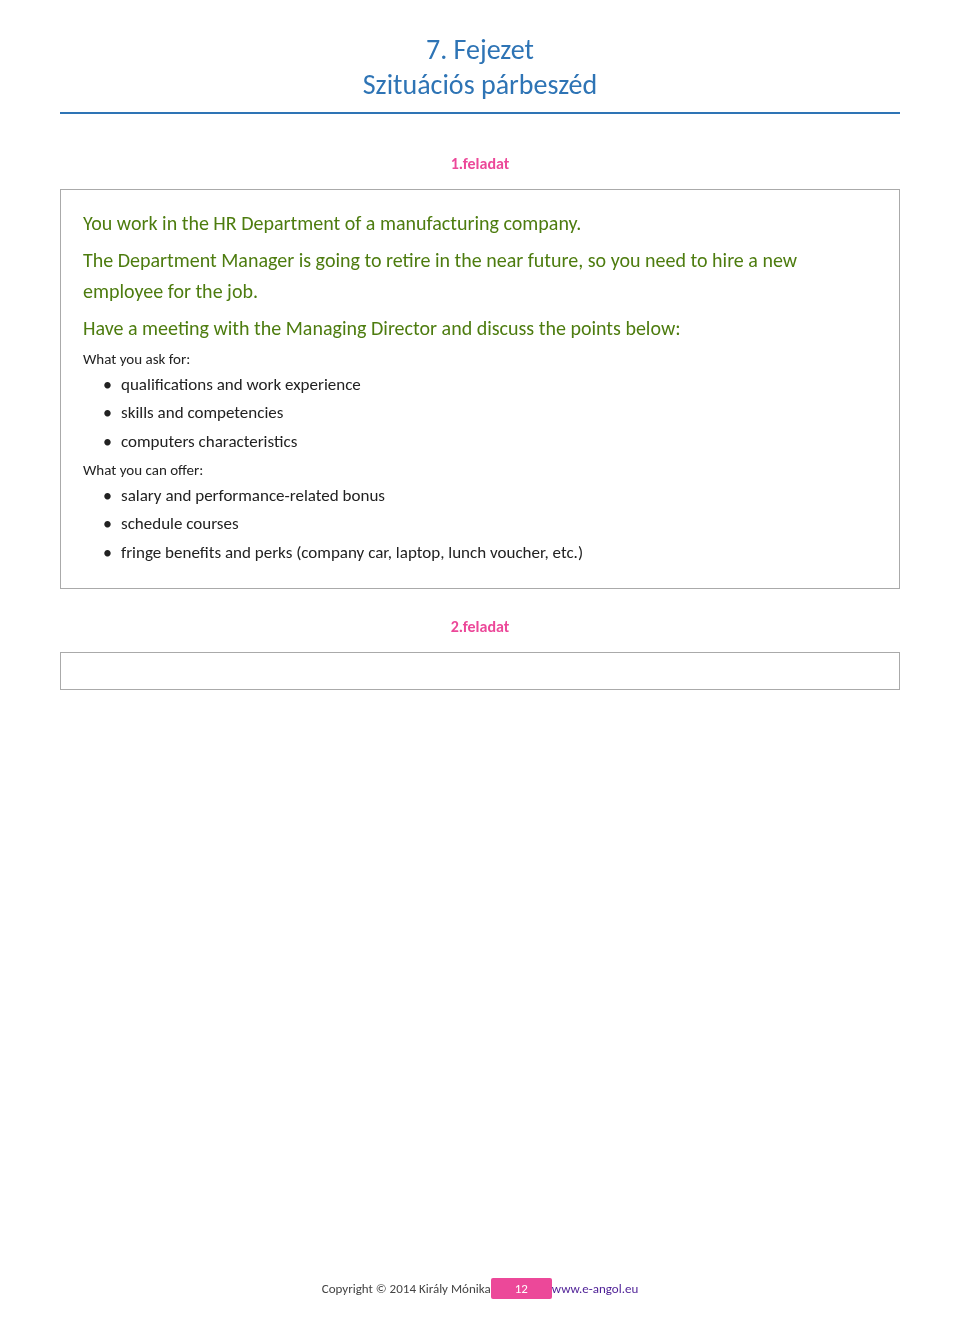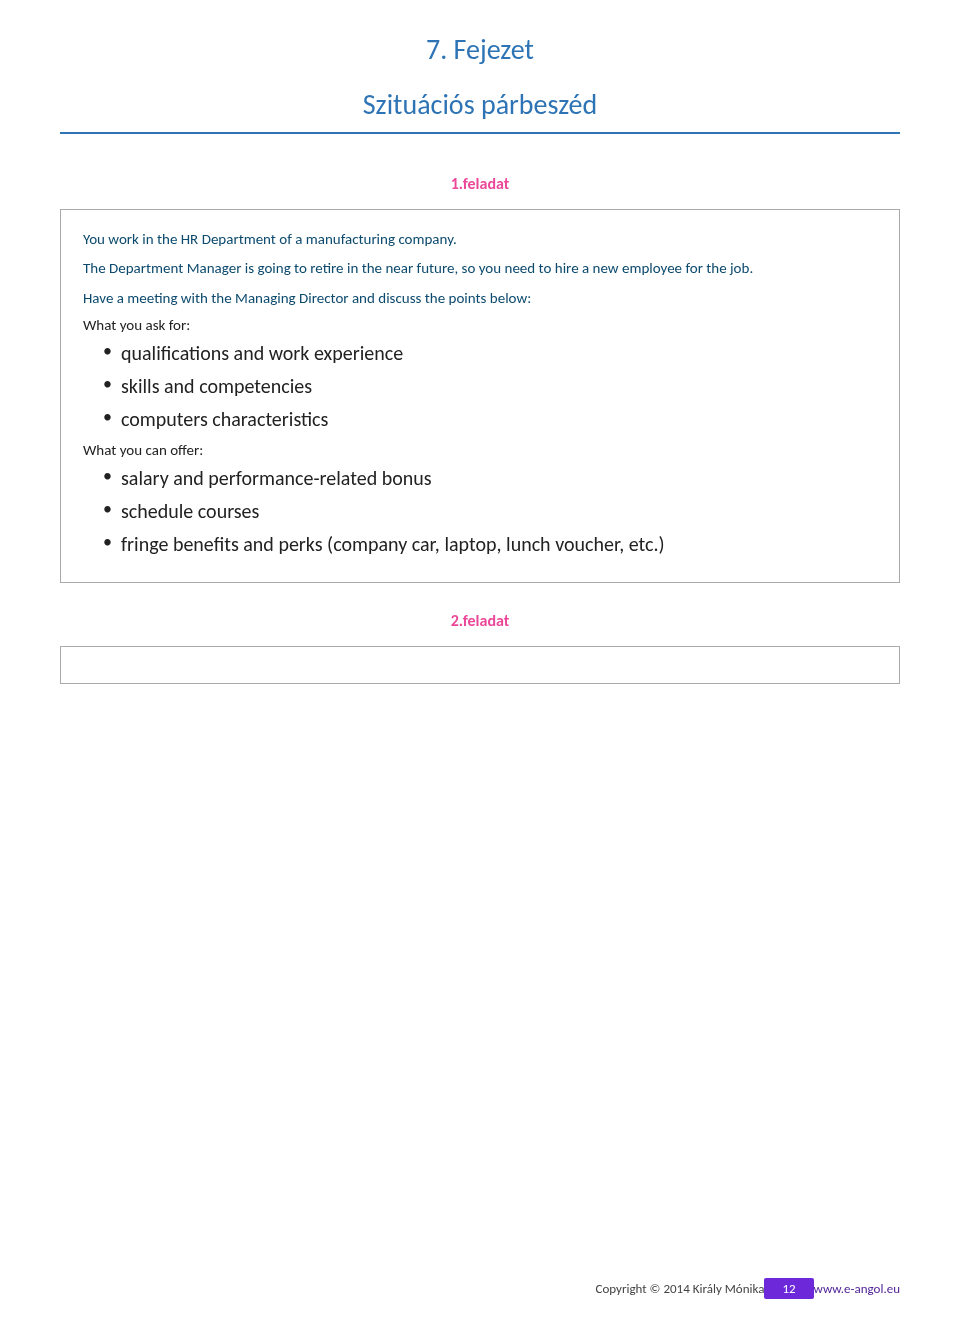--- a/index.html
+++ b/index.html
@@ -37,21 +37,20 @@
       font-weight: normal;
       color: #2e74b5;
       font-family: 'Calibri', Arial, sans-serif;
     }
 
     .header-title-line2 {
       font-size: 28px;
       font-weight: normal;
       color: #2e74b5;
       font-family: 'Calibri', Arial, sans-serif;
-      margin-top: 20px;
     }
 
     .header-divider {
       border: none;
       border-top: 2px solid #2e74b5;
       margin: 10px 0 0 0;
     }
 
     .section-title {
       text-align: center;
@@ -62,37 +61,37 @@
     }
 
     .task-box {
       border: 1px solid #aaaaaa;
       padding: 18px 22px;
       margin-bottom: 28px;
       background: #ffffff;
     }
 
     .task-text {
-      font-size: 15px;
-      color: #0c4a6e;
+      font-size: 20px;
+      color: #4d7c0f;
       line-height: 1.55;
       margin-bottom: 6px;
     }
 
     .bullet-list {
       list-style: none;
       padding-left: 20px;
       margin: 4px 0;
     }
 
     .bullet-list li {
       position: relative;
       padding-left: 18px;
       margin-bottom: 2px;
-      font-size: 20px;
+      font-size: 17px;
       line-height: 1.55;
     }
 
     .bullet-list li::before {
       content: '•';
       position: absolute;
       left: 0;
       top: 0;
       font-size: 18px;
       color: #222222;
@@ -105,35 +104,35 @@
     }
 
     .footer {
       position: absolute;
       bottom: 28px;
       left: 0;
       right: 0;
       width: 100%;
       padding: 0 60px;
       display: flex;
-      justify-content: flex-end;
+      justify-content: center;
       align-items: center;
       margin-top: 24px;
     }
 
     .footer-copyright {
       font-size: 13px;
       color: #444444;
     }
 
     .footer-page-num {
-      background: #6d28d9;
+      background: #ec4899;
       color: #ffffff;
       font-size: 13px;
-      padding: 3px 18px;
+      padding: 3px 24px;
       border-radius: 2px;
     }
 
     .footer-website {
       font-size: 13px;
       color: #4c1d95;
     }
   </style>
 </head>
 <body>

